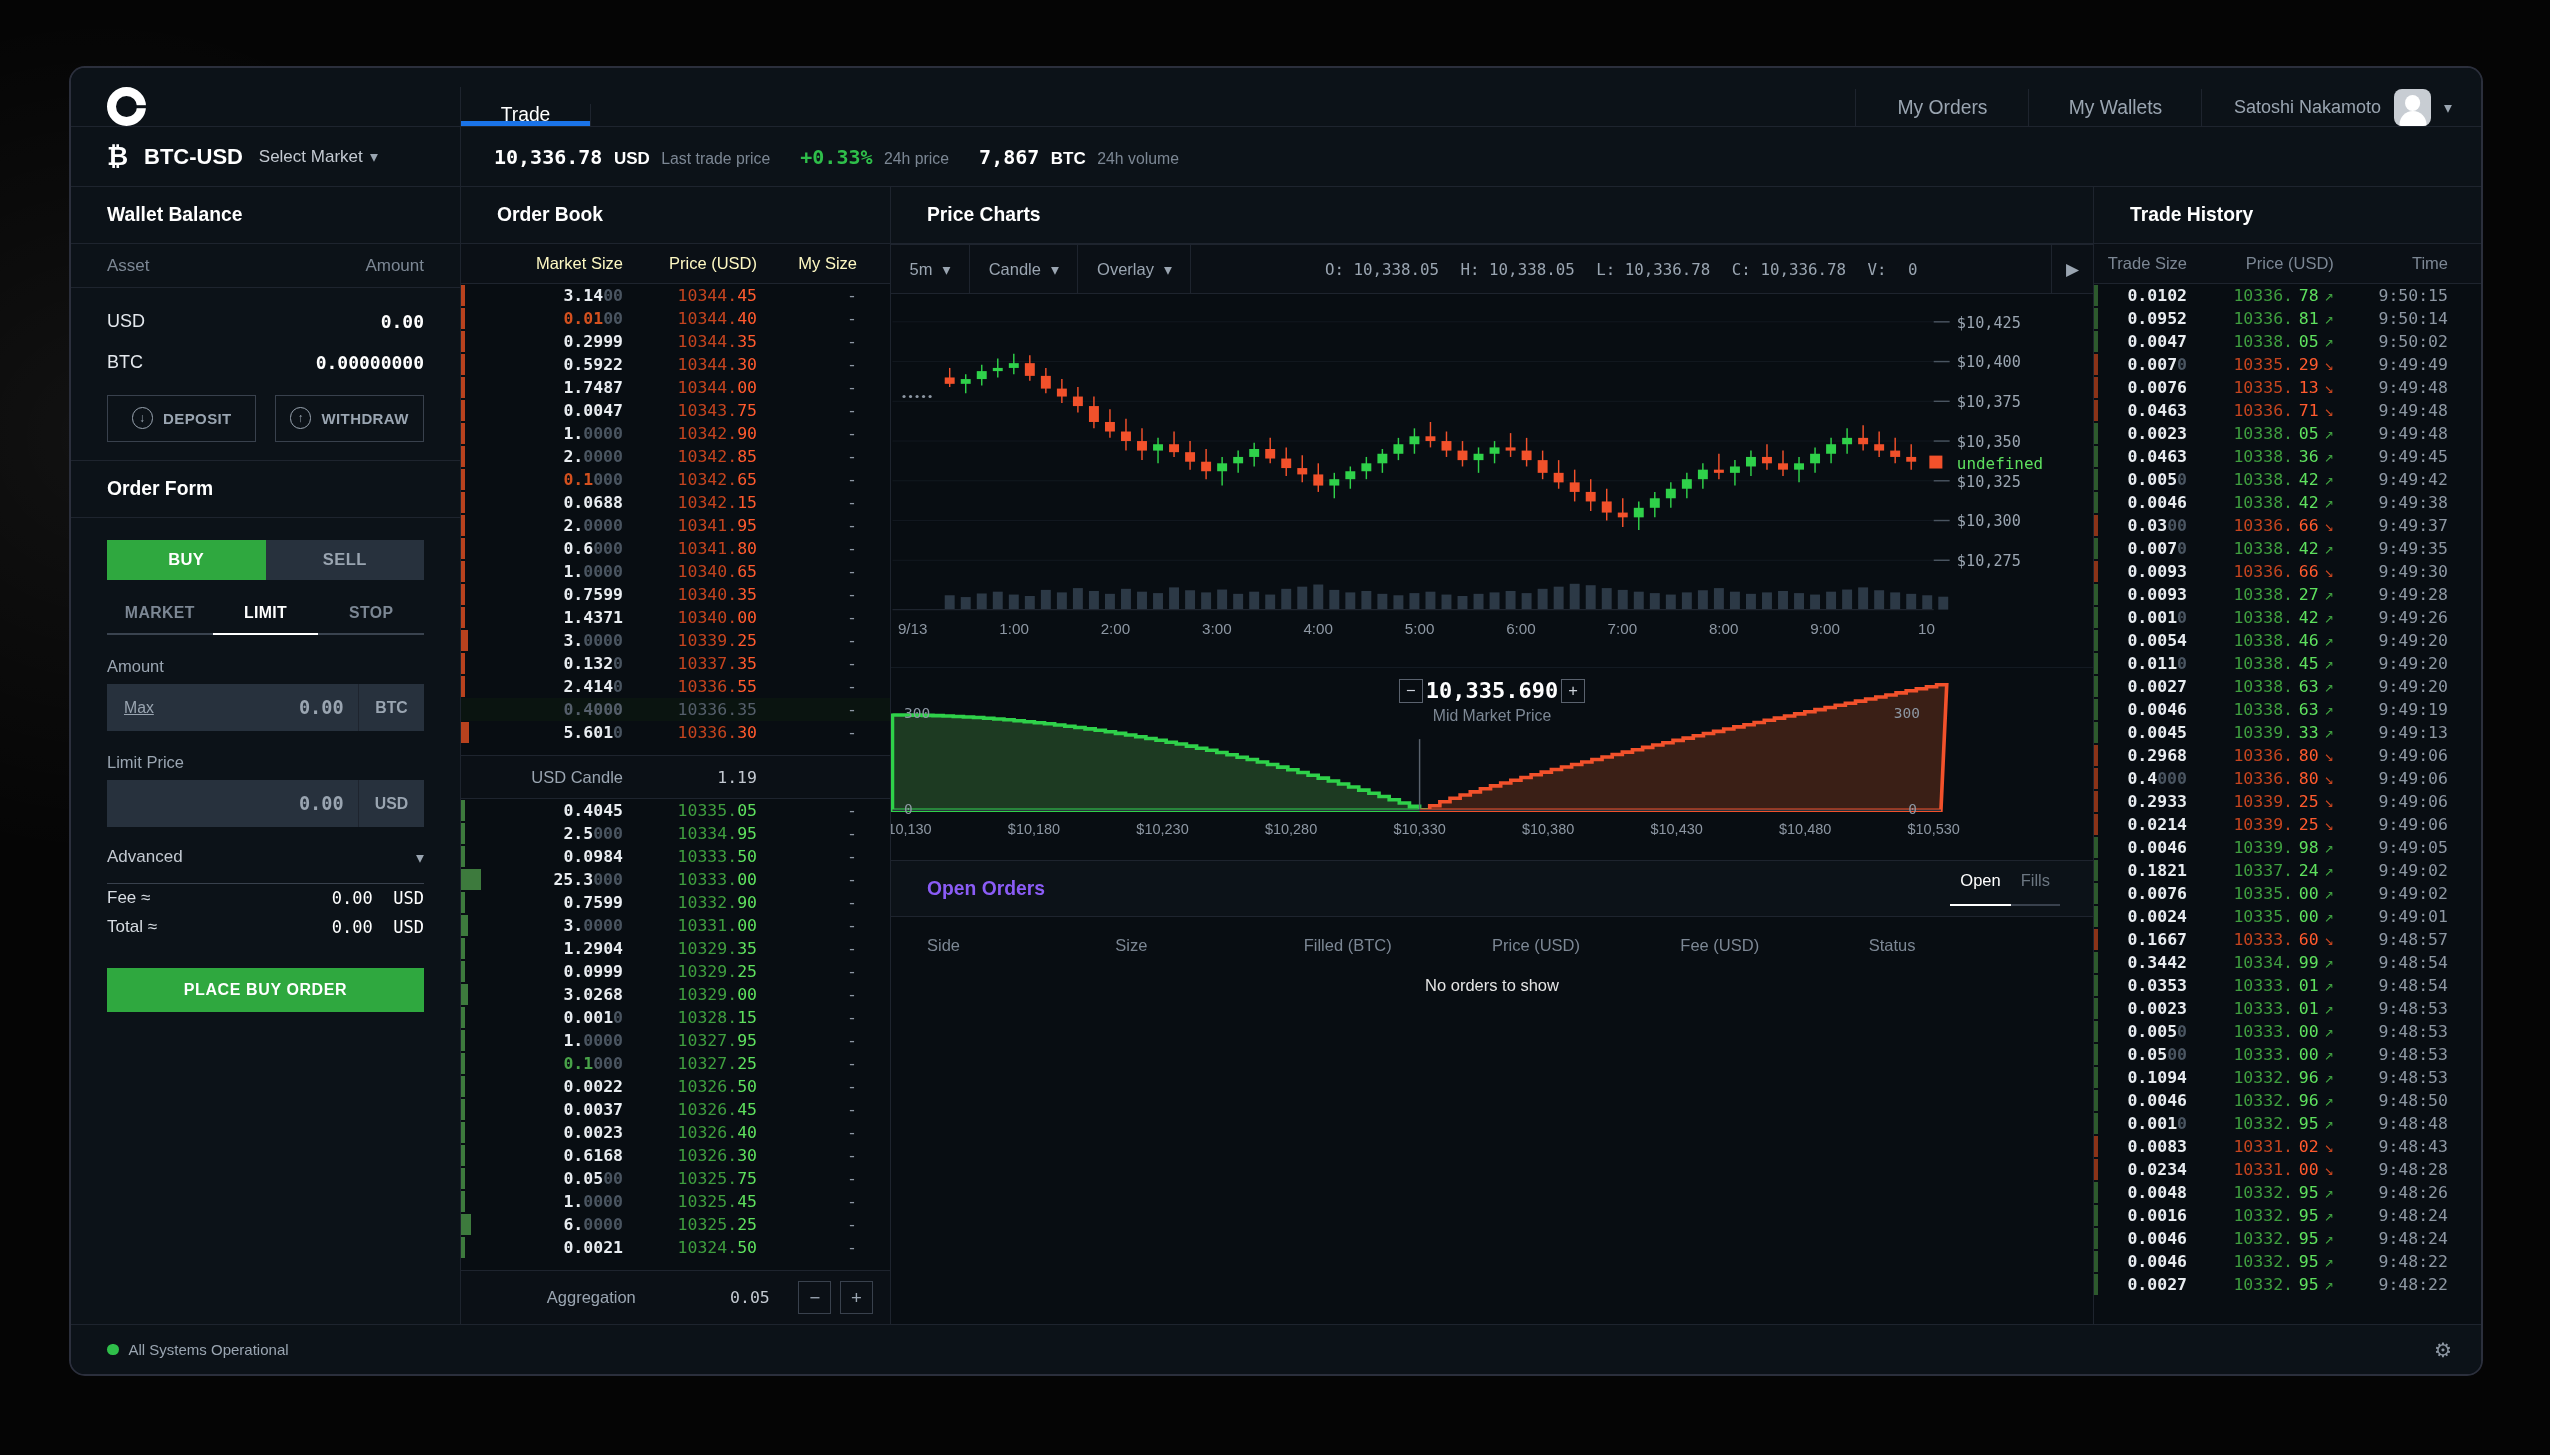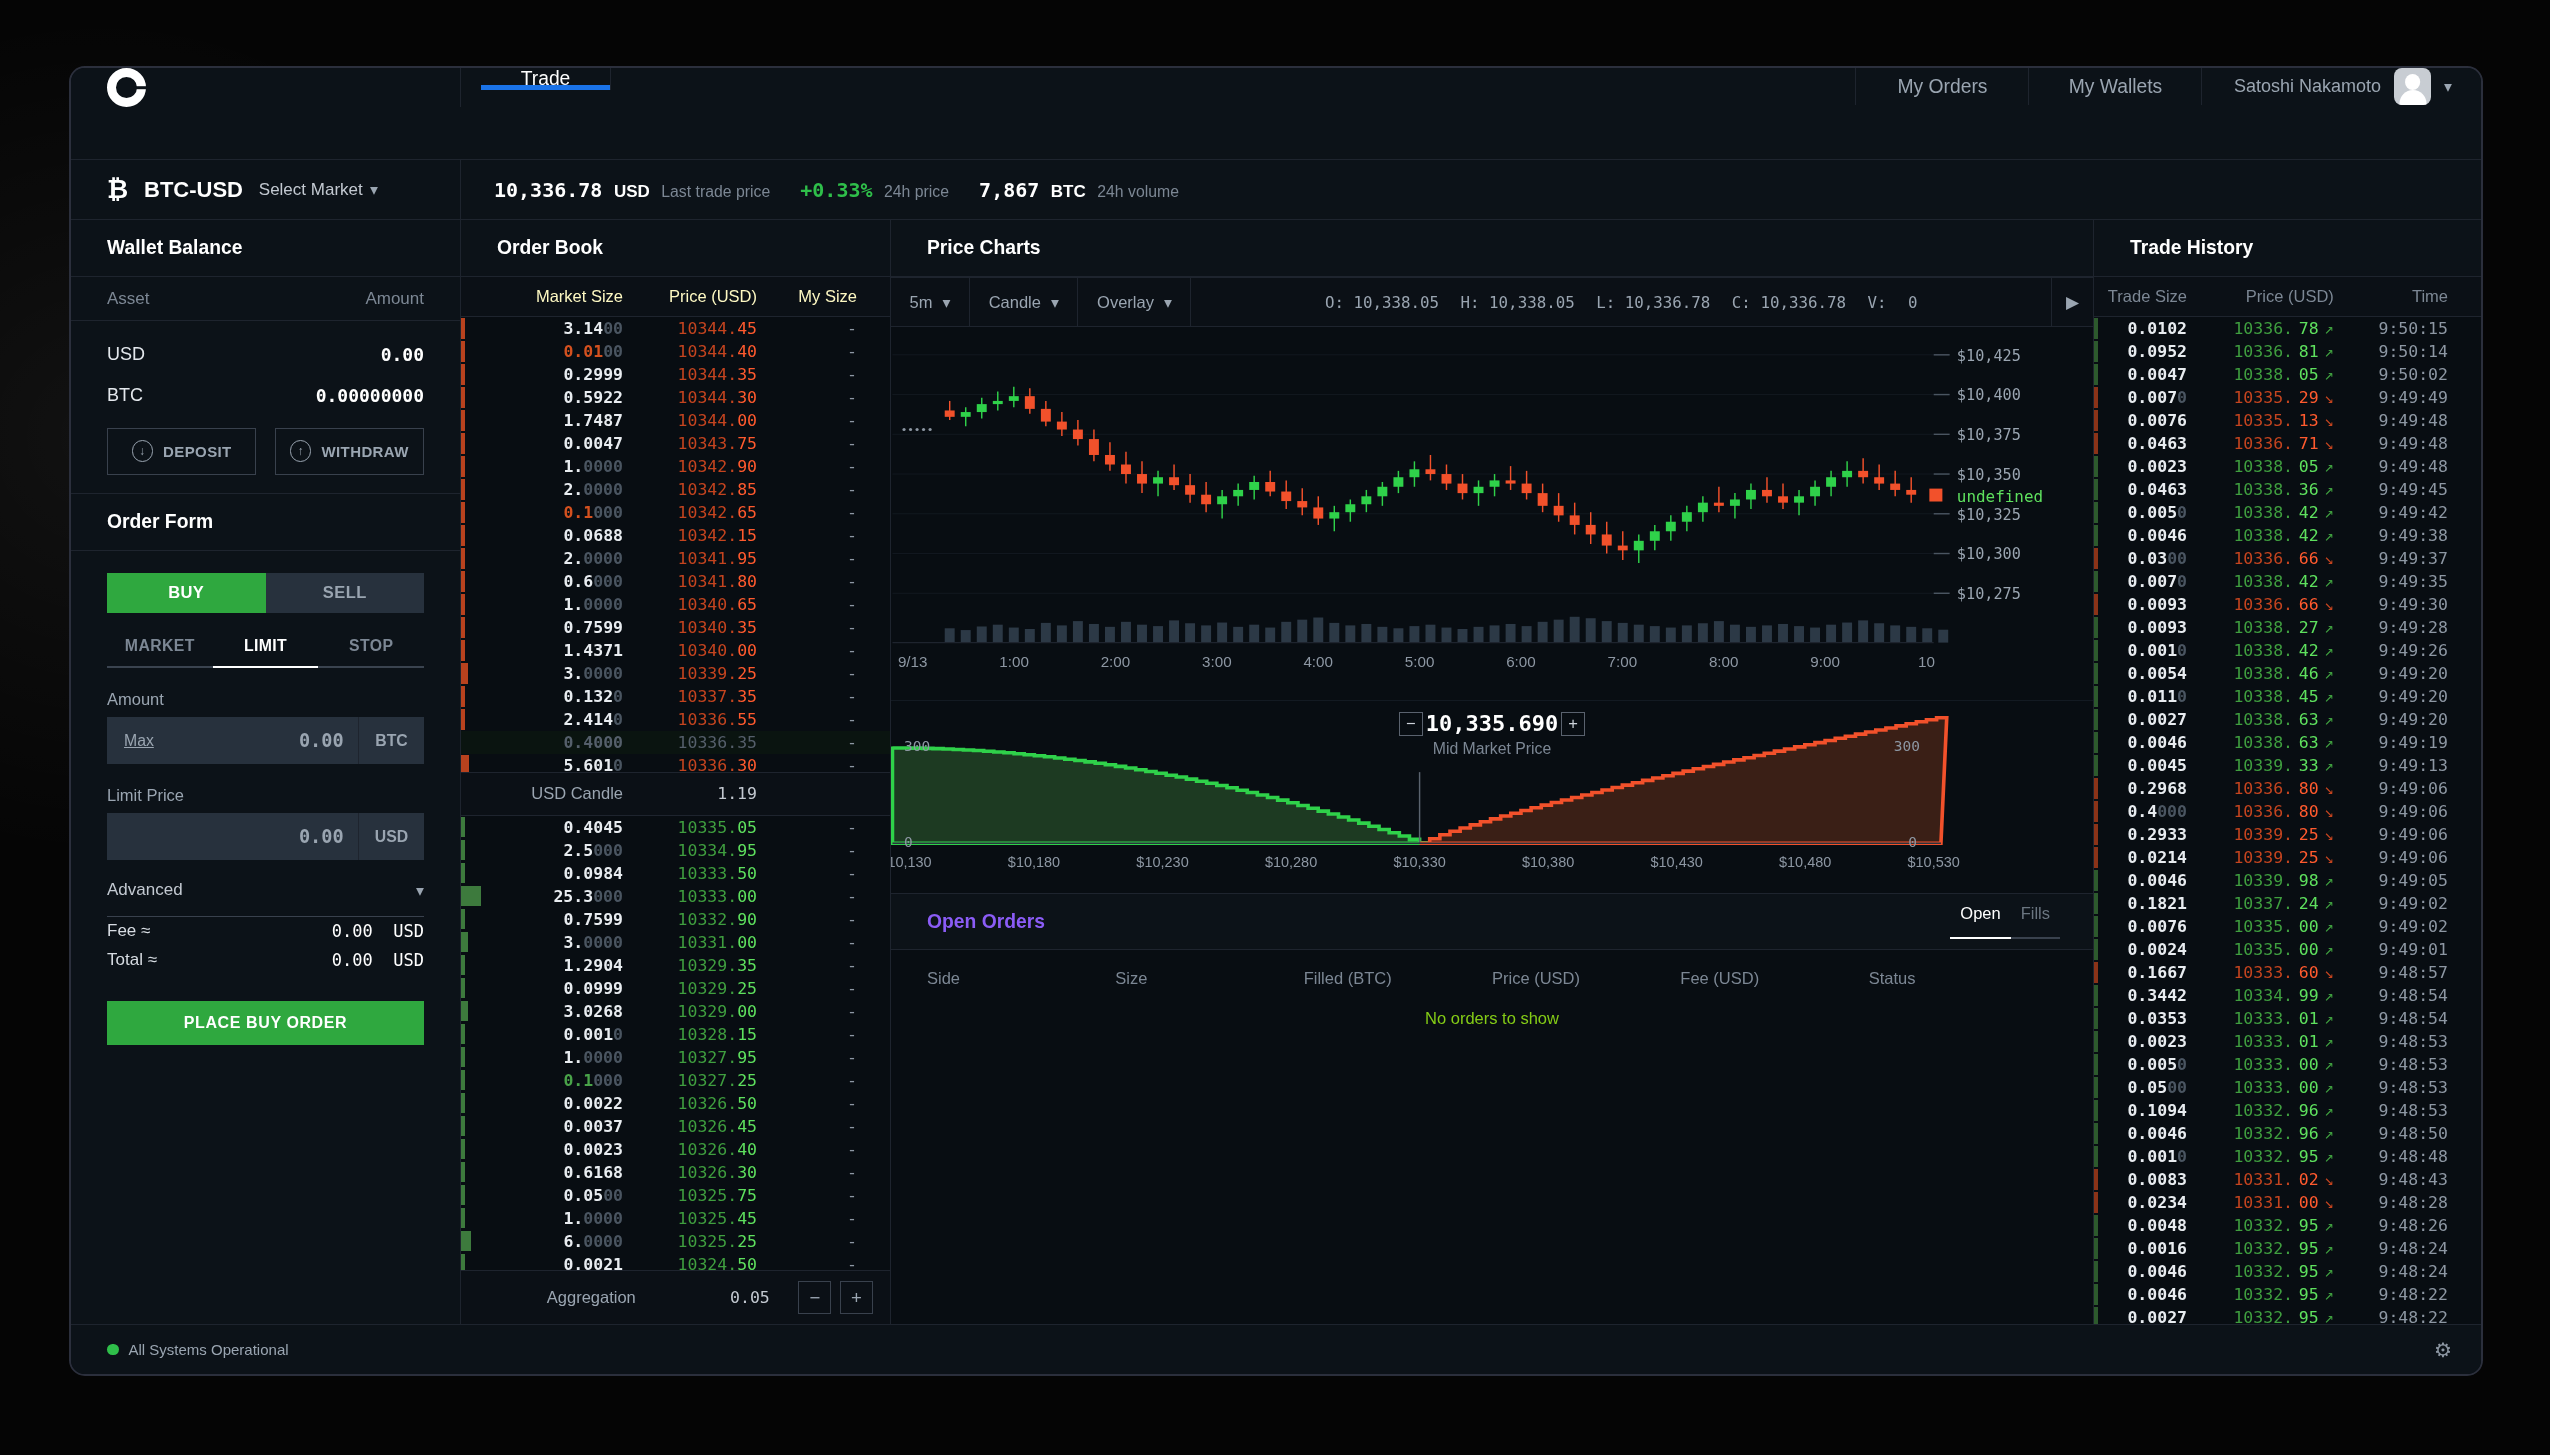--- a/index.html
+++ b/index.html
@@ -20,25 +20,24 @@
     left: 69px; top: 66px; width: 2414px; height: 1310px;
     background: #0b1016;
     border: 2.1px solid #2b2f3c;
     border-radius: 15.8px;
     overflow: hidden;
     display: flex; flex-direction: column;
   }
 
   
   .topnav {
-    height: 92px; flex: none;
-    display: flex; align-items: flex-start;
+    height: 59px; flex: none;
+    display: flex; align-items: flex-end;
     border-bottom: 1.4px solid #1e242e;
     background: #0c1218;
-    gap: 20px;
   }
   .logo-cell {
     width: 390px; display: flex; align-items: center; padding-left: 36px;
     border-right: 1.4px solid #1e242e;
   }
   .cb-logo { width: 39px; height: 39px; position: relative; }
   .cb-logo .ring {
     position: absolute; inset: 0; border-radius: 50%;
     border: 9.3px solid #fff;
   }
@@ -279,21 +278,21 @@
     font-size: 16.5px; padding: 0 10px 14px; color: #6b7681;
     border-bottom: 2.9px solid #39414d;
   }
   .oo-tab.active { color: #fff; border-bottom-color: #fff; }
   .oo-cols {
     display: flex; padding: 18.6px 36px 13px; color: #7c8794; font-size: 16.5px;
     background: #080d12; flex: none;
   }
   .oo-cols div { flex: 1; }
   .oo-empty {
-    background: #080d12; flex: 1; color: #84cc16; font-size: 16.5px;
+    background: #080d12; flex: 1; color: #e5e5e5; font-size: 16.5px;
     text-align: center; padding-top: 8.6px;
   }
 
   
   .history {
     width: 387px; flex: none; display: flex; flex-direction: column;
     background: #0c1218; min-height: 0;
   }
   .th-head {
     display: flex; padding: 10px 33px 10px 8.6px; border-bottom: 1.4px solid #1e242e;

